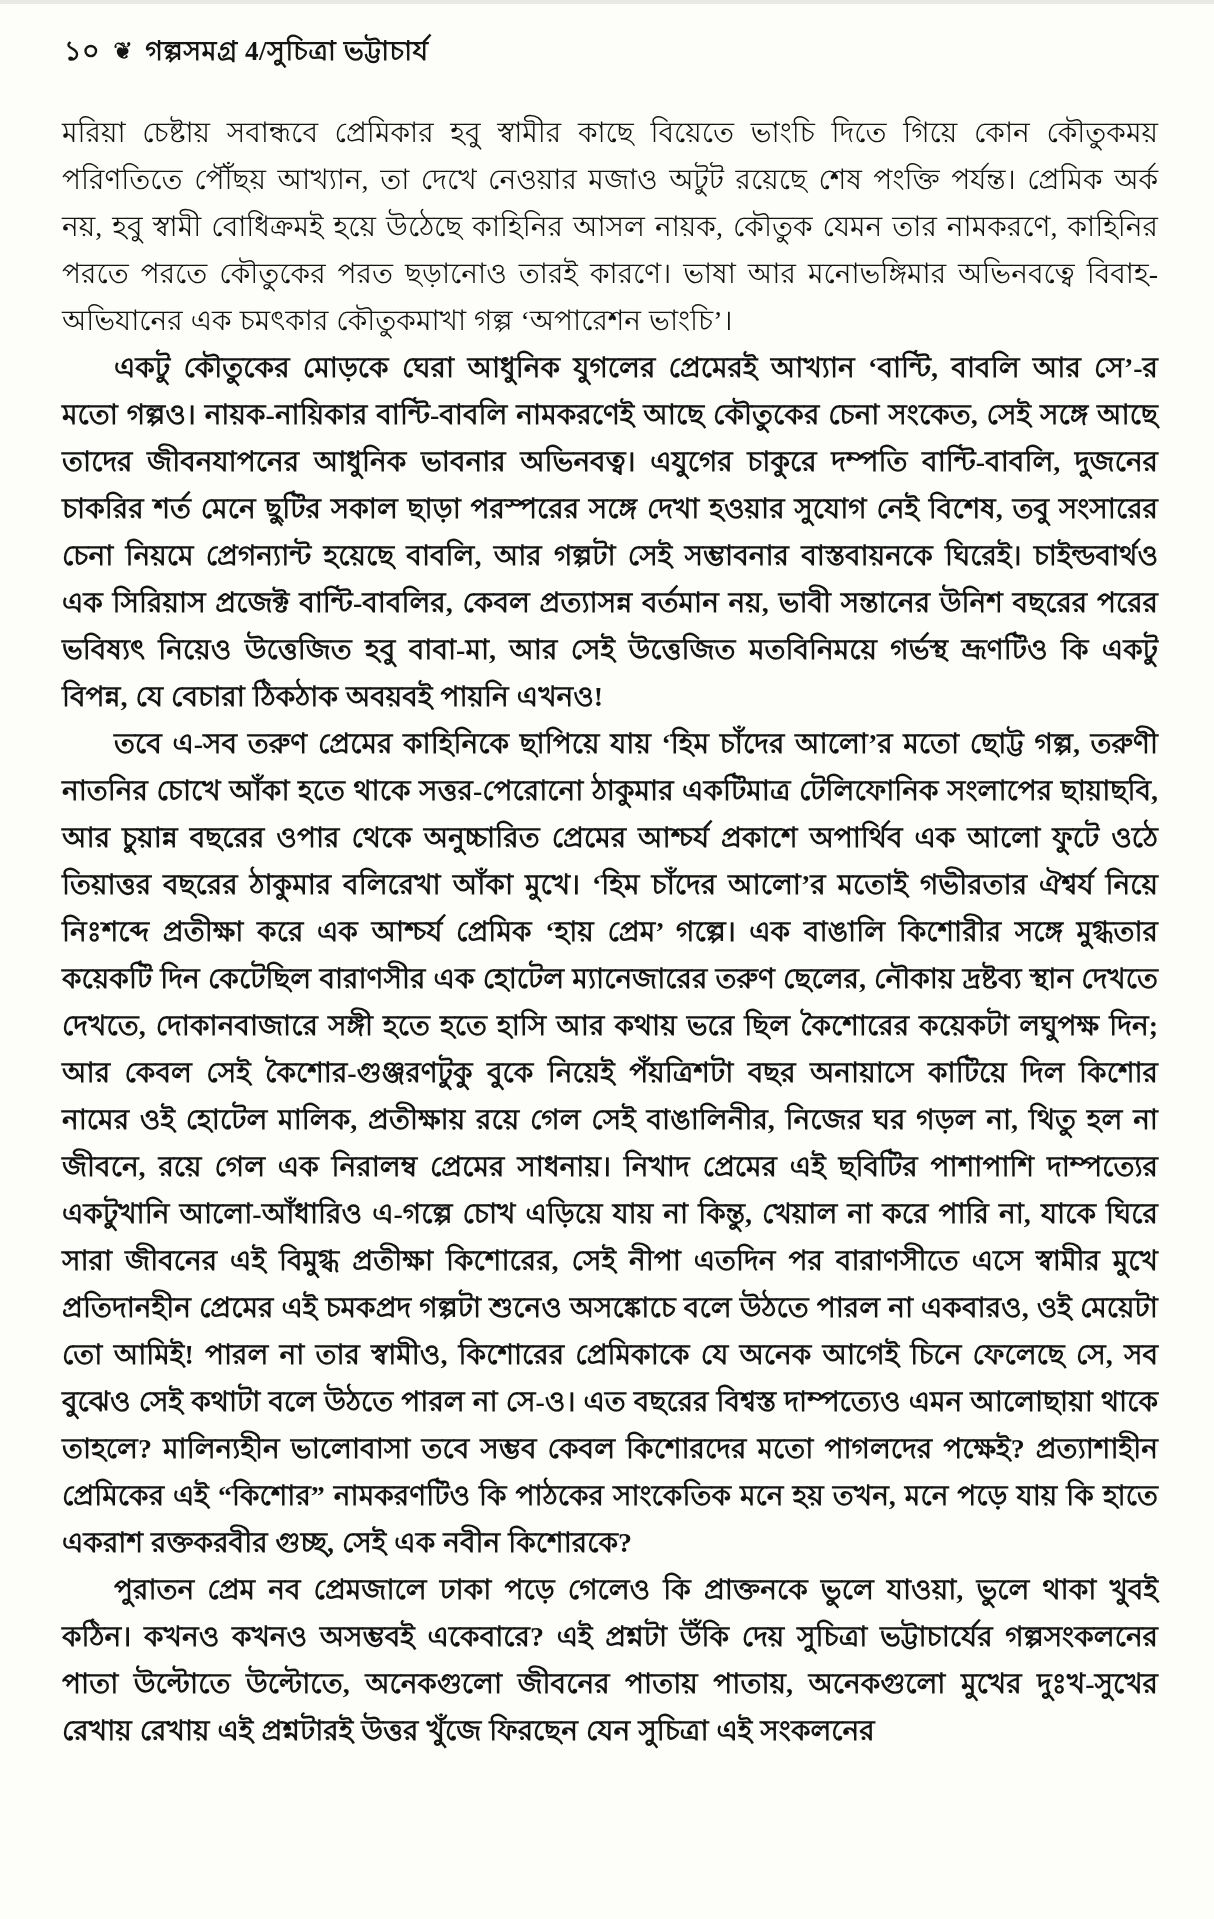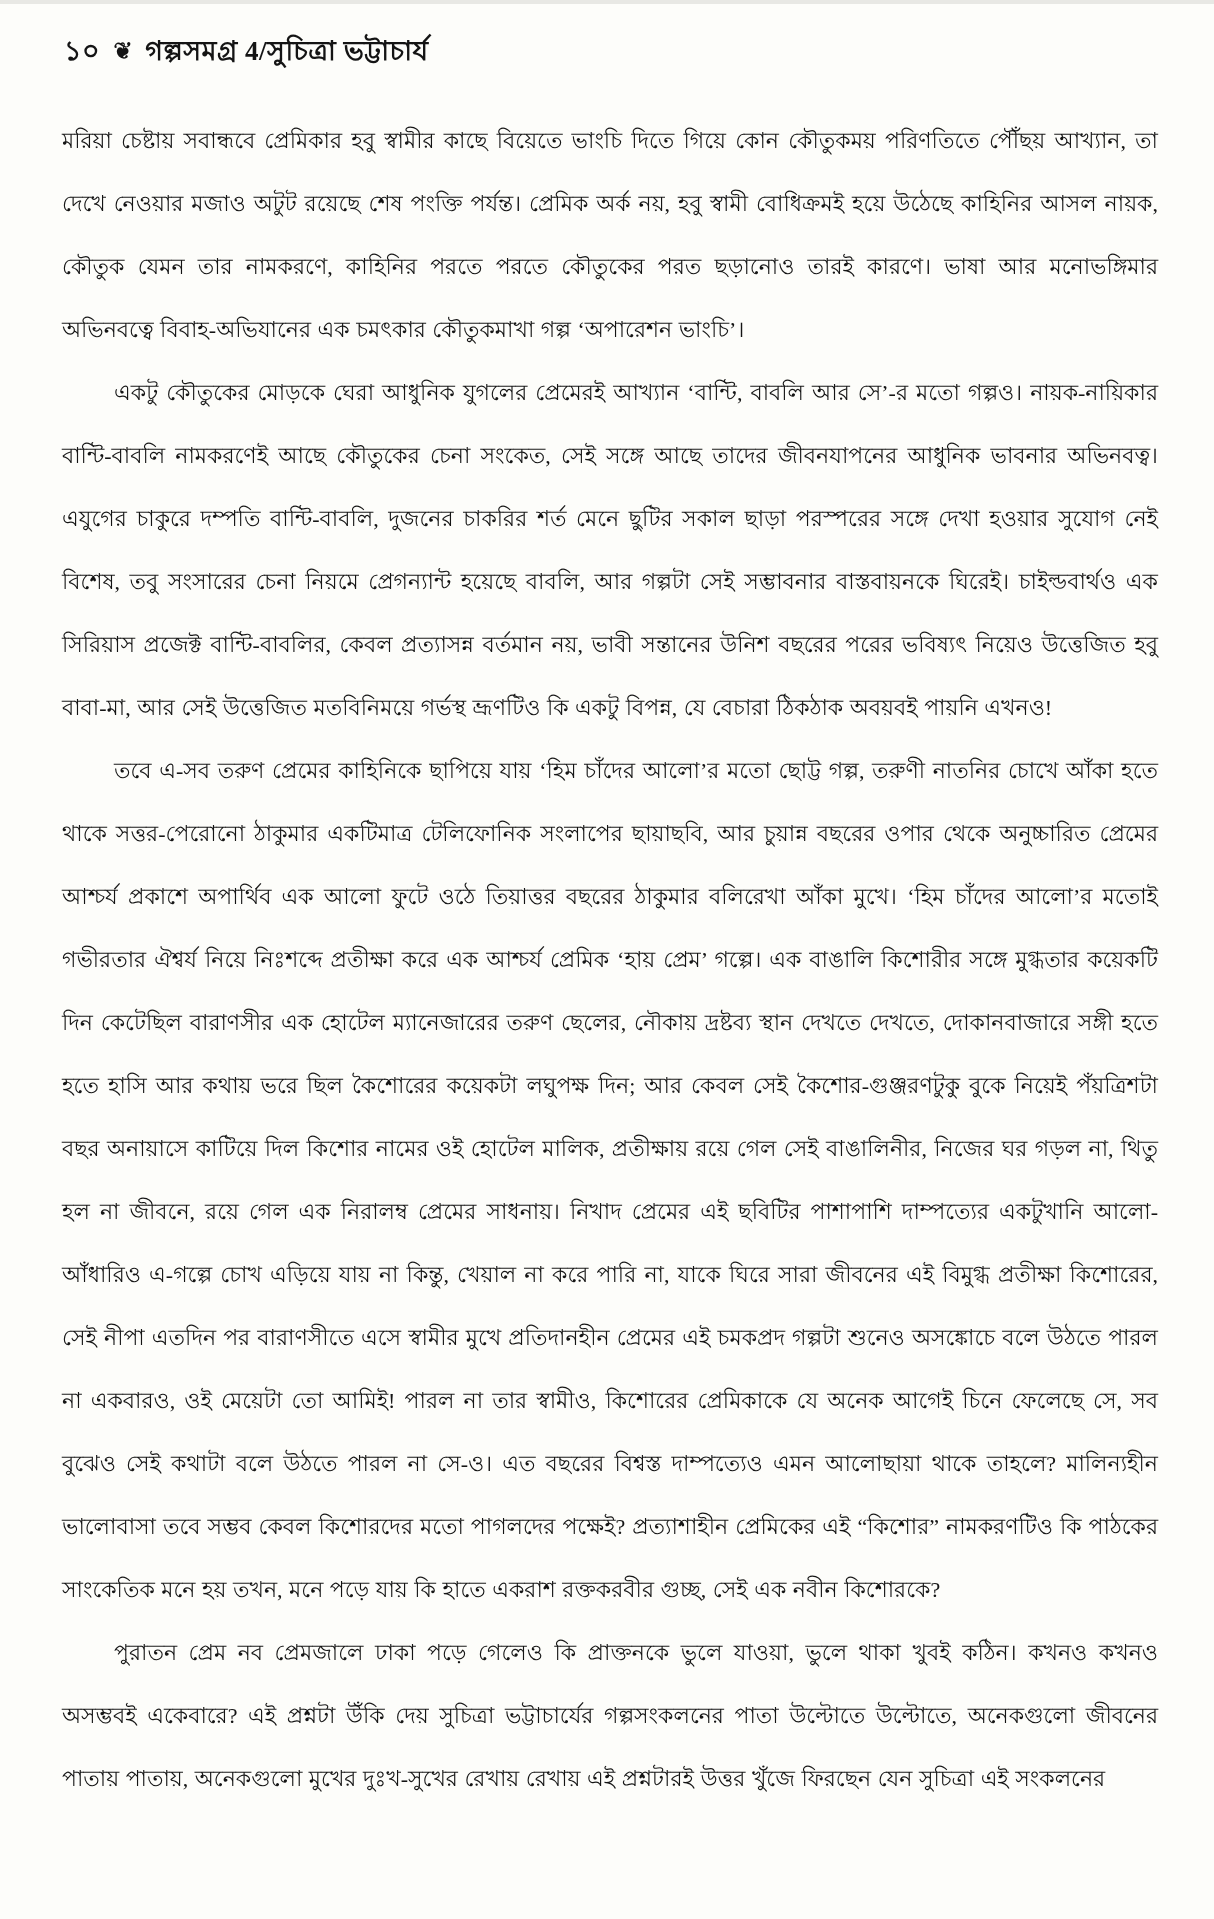--- a/index.html
+++ b/index.html
@@ -28,28 +28,29 @@
     letter-spacing: 0.5px;
     margin: 0 0 34px 2px;
     white-space: nowrap;
   }
   .page-header .ornament {
     font-size: 22px;
     transform: translateY(-2px);
   }
   .body-text p {
     margin: 0;
-    font-size: 22px;
-    line-height: 63px;
+    font-size: 28px;
+    line-height: 47px;
     text-align: justify;
     text-justify: inter-word;
     word-spacing: 1px;
   }
   .body-text p.indented {
     text-indent: 52px;
+    font-weight: bold;
   }
 </style>
 </head>
 <body>
 
 <div class="page">
 
   <div class="page-header">
     <span>১০</span>
     <span class="ornament">❦</span>

